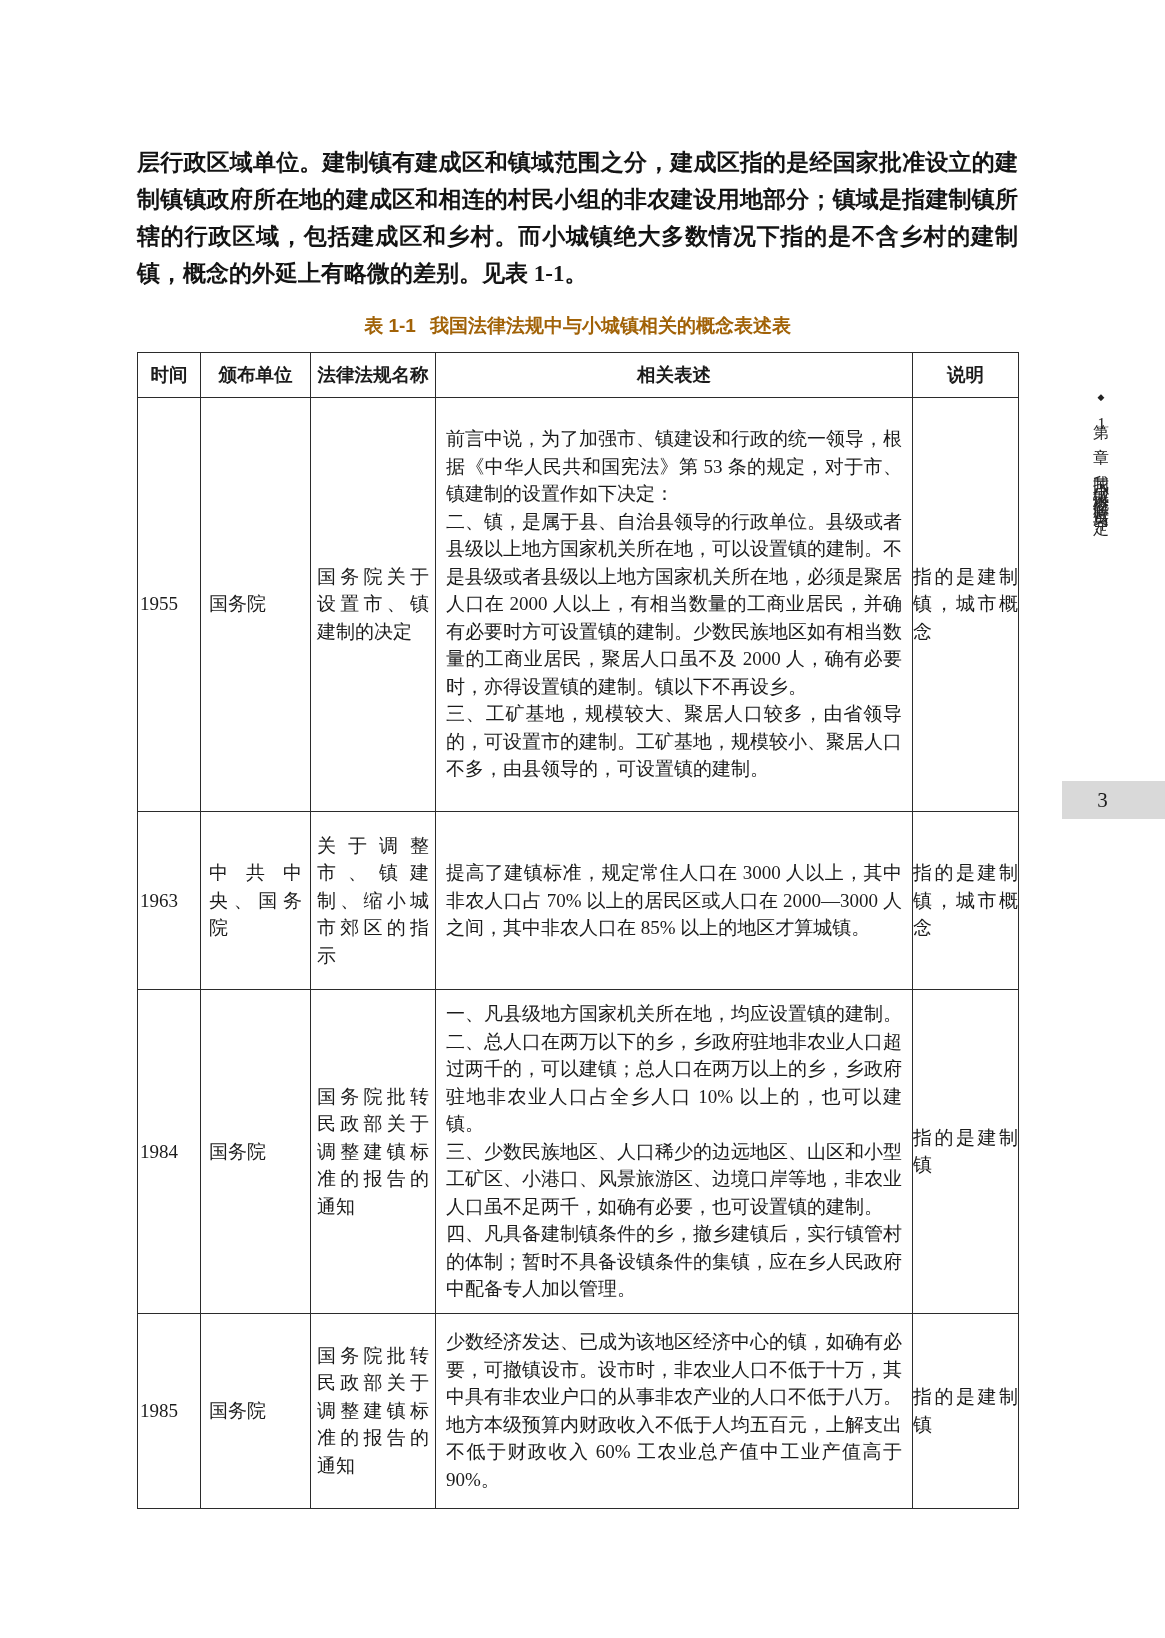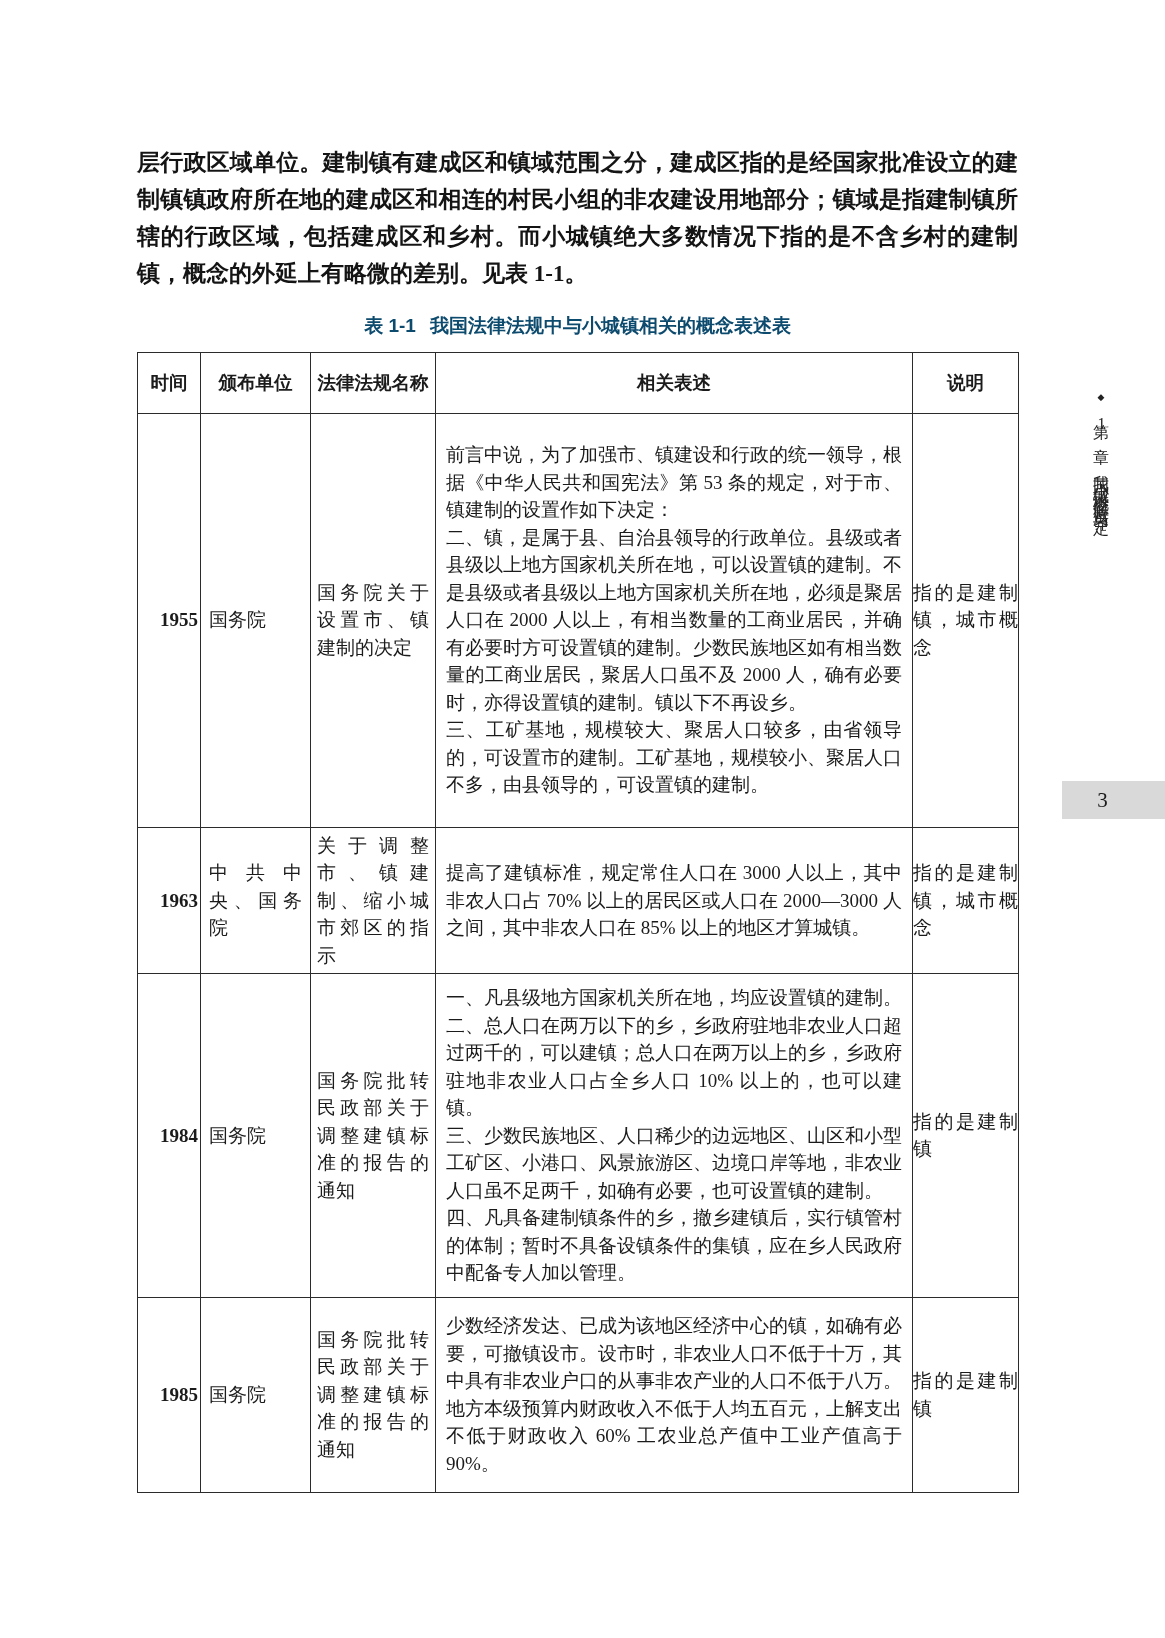--- a/index.html
+++ b/index.html
@@ -18,44 +18,44 @@
     font-size:23px;line-height:37px;
     text-align:justify;
     color:#141414;
     font-weight:bold;
   }
   
   .table-title{
     position:absolute;left:137px;top:313px;width:881px;
     text-align:center;
     font-family:"Liberation Sans","DejaVu Sans",sans-serif;
-    font-weight:bold;font-size:19px;color:#0c4a6e;
+    font-weight:bold;font-size:19px;color:#a16207;
   }
   .table-title .gap{display:inline-block;width:14px;}
   
   table.law-table{
     position:absolute;left:137px;top:352px;
     width:881px;table-layout:fixed;
     border-collapse:collapse;
     font-size:19px;line-height:27.5px;
     color:#1b1b1b;
   }
   table.law-table th,table.law-table td{
     border:1.5px solid #2b2b2b;
     vertical-align:middle;
     box-sizing:border-box;
   }
   table.law-table th{
     font-family:"Liberation Sans","DejaVu Sans",sans-serif;
     font-weight:bold;font-size:18.5px;
-    text-align:center;height:42px;padding:16px 2px;
+    text-align:center;height:42px;padding:8px 2px;
   }
-  td.c-time{text-align:right;padding:4px 2px;font-weight:bold;}
+  td.c-time{text-align:left;padding:4px 2px;}
   td.c-issuer{text-align:justify;padding:20px 8px;}
-  td.c-name{text-align:justify;padding:4px 6px;}
+  td.c-name{text-align:justify;padding:20px 6px;}
   td.c-desc{text-align:justify;padding:10px 10px;white-space:pre-line;margin-top:38px;}
   td.c-note{text-align:justify;padding:4px 0;}
   
   .sidebar{
     position:absolute;left:1090px;top:392px;height:380px;
     writing-mode:vertical-rl;text-orientation:upright;
     font-family:"Liberation Serif","DejaVu Serif",serif;
     font-size:16px;letter-spacing:4px;color:#222;
     line-height:22px;
   }

